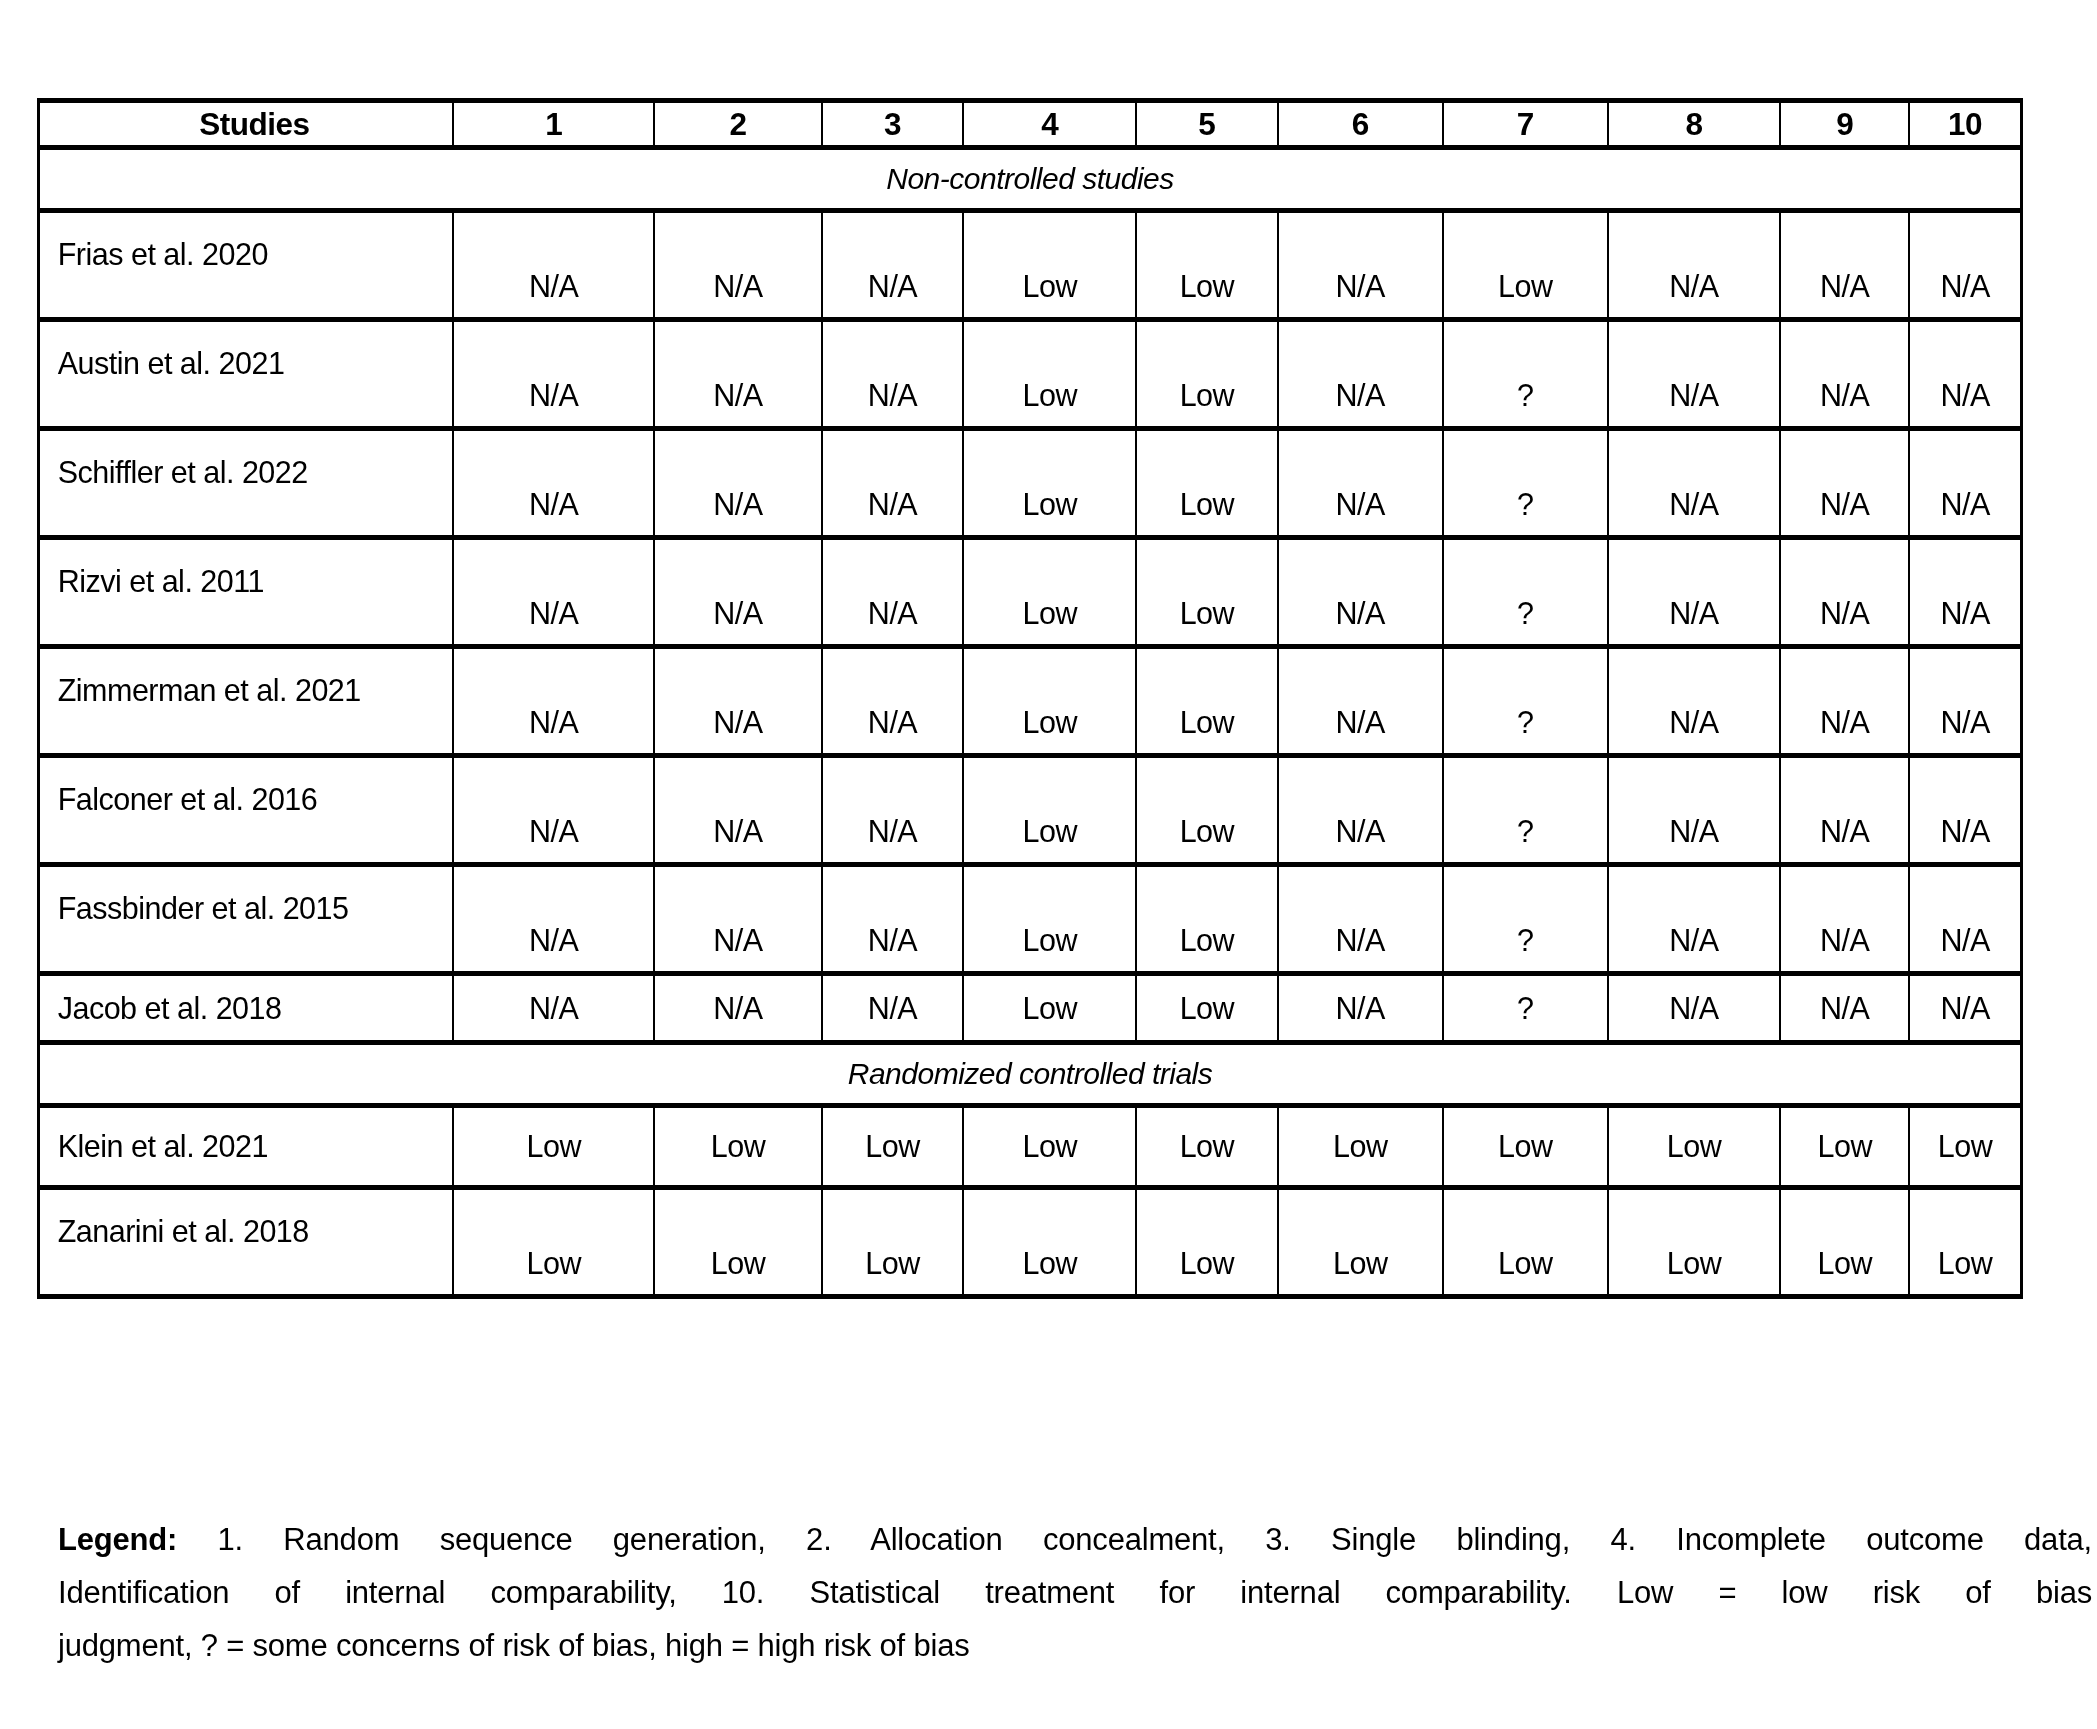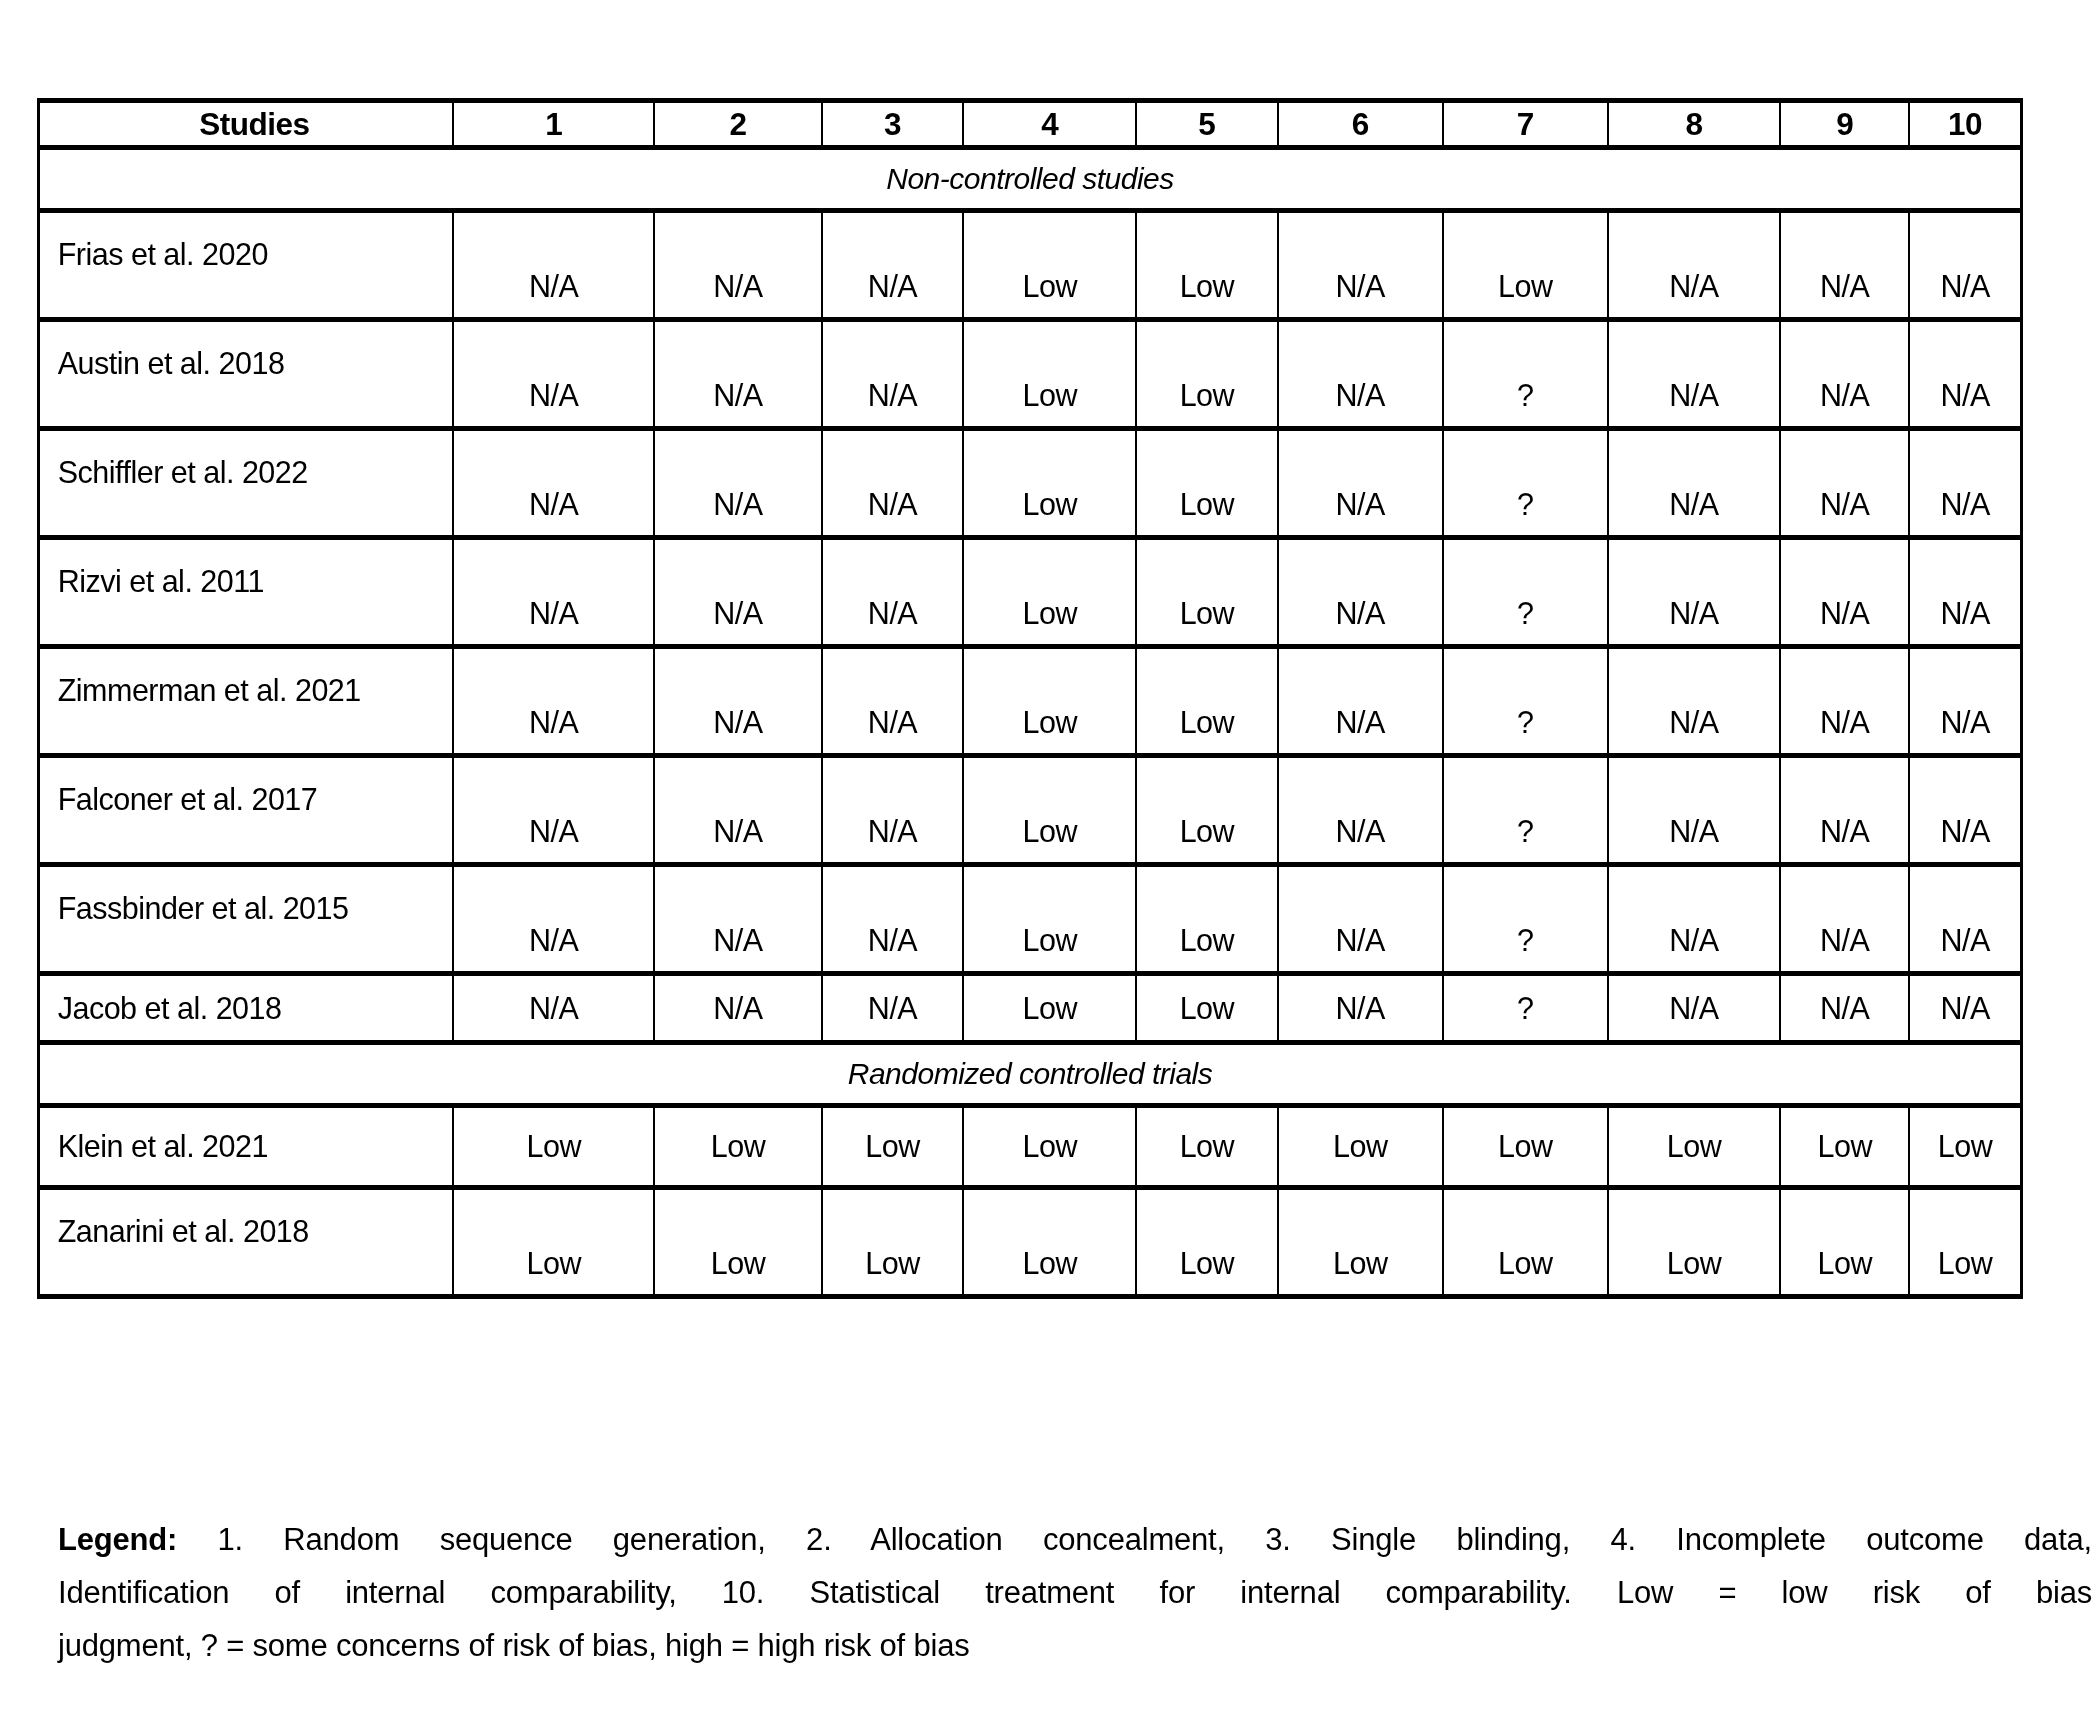--- a/index.html
+++ b/index.html
@@ -121,21 +121,21 @@
         <td class="rating">N/A</td>
         <td class="rating">Low</td>
         <td class="rating">Low</td>
         <td class="rating">N/A</td>
         <td class="rating">Low</td>
         <td class="rating">N/A</td>
         <td class="rating">N/A</td>
         <td class="rating">N/A</td>
       </tr>
       <tr class="tall">
-        <td class="study">Austin et al. 2018</td>
+        <td class="study">Austin et al. 2021</td>
         <td class="rating">N/A</td>
         <td class="rating">N/A</td>
         <td class="rating">N/A</td>
         <td class="rating">Low</td>
         <td class="rating">Low</td>
         <td class="rating">N/A</td>
         <td class="rating">?</td>
         <td class="rating">N/A</td>
         <td class="rating">N/A</td>
         <td class="rating">N/A</td>
@@ -173,21 +173,21 @@
         <td class="rating">N/A</td>
         <td class="rating">Low</td>
         <td class="rating">Low</td>
         <td class="rating">N/A</td>
         <td class="rating">?</td>
         <td class="rating">N/A</td>
         <td class="rating">N/A</td>
         <td class="rating">N/A</td>
       </tr>
       <tr class="tall">
-        <td class="study">Falconer et al. 2017</td>
+        <td class="study">Falconer et al. 2016</td>
         <td class="rating">N/A</td>
         <td class="rating">N/A</td>
         <td class="rating">N/A</td>
         <td class="rating">Low</td>
         <td class="rating">Low</td>
         <td class="rating">N/A</td>
         <td class="rating">?</td>
         <td class="rating">N/A</td>
         <td class="rating">N/A</td>
         <td class="rating">N/A</td>

